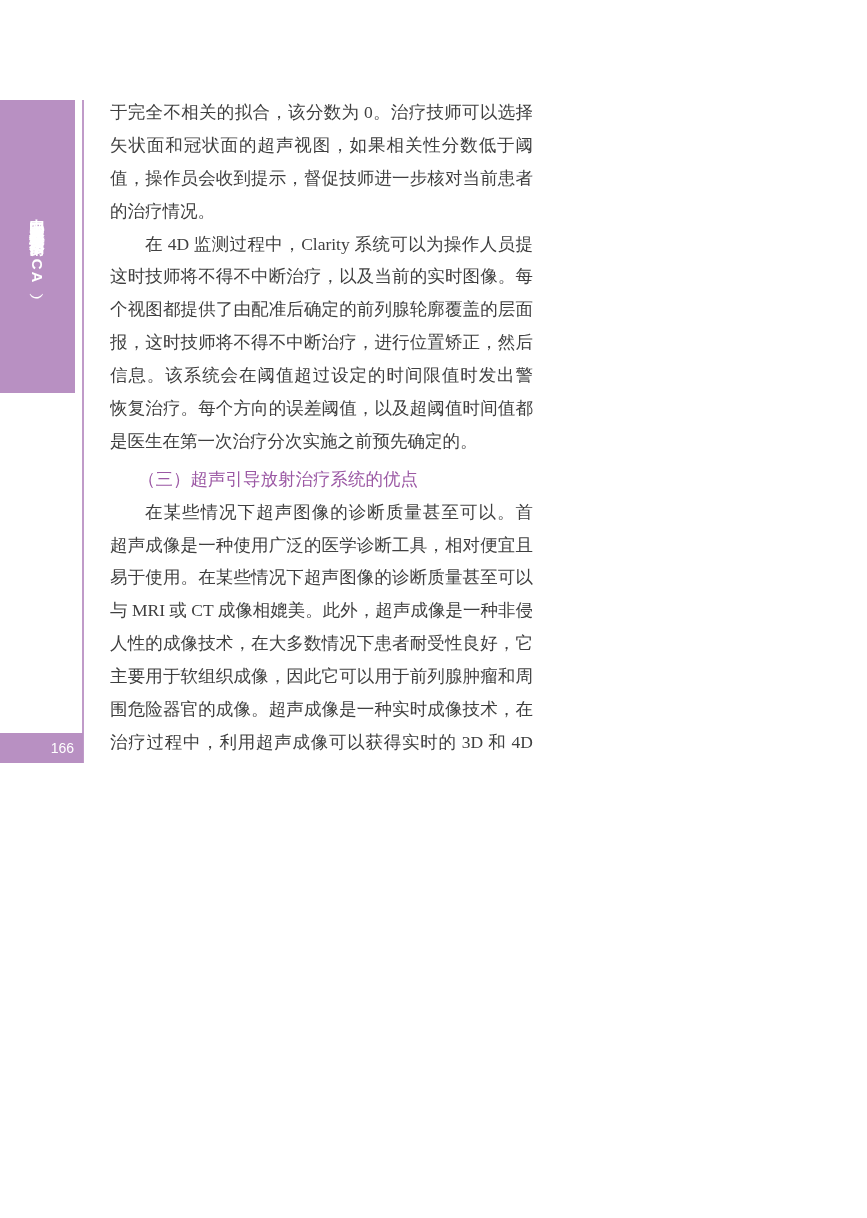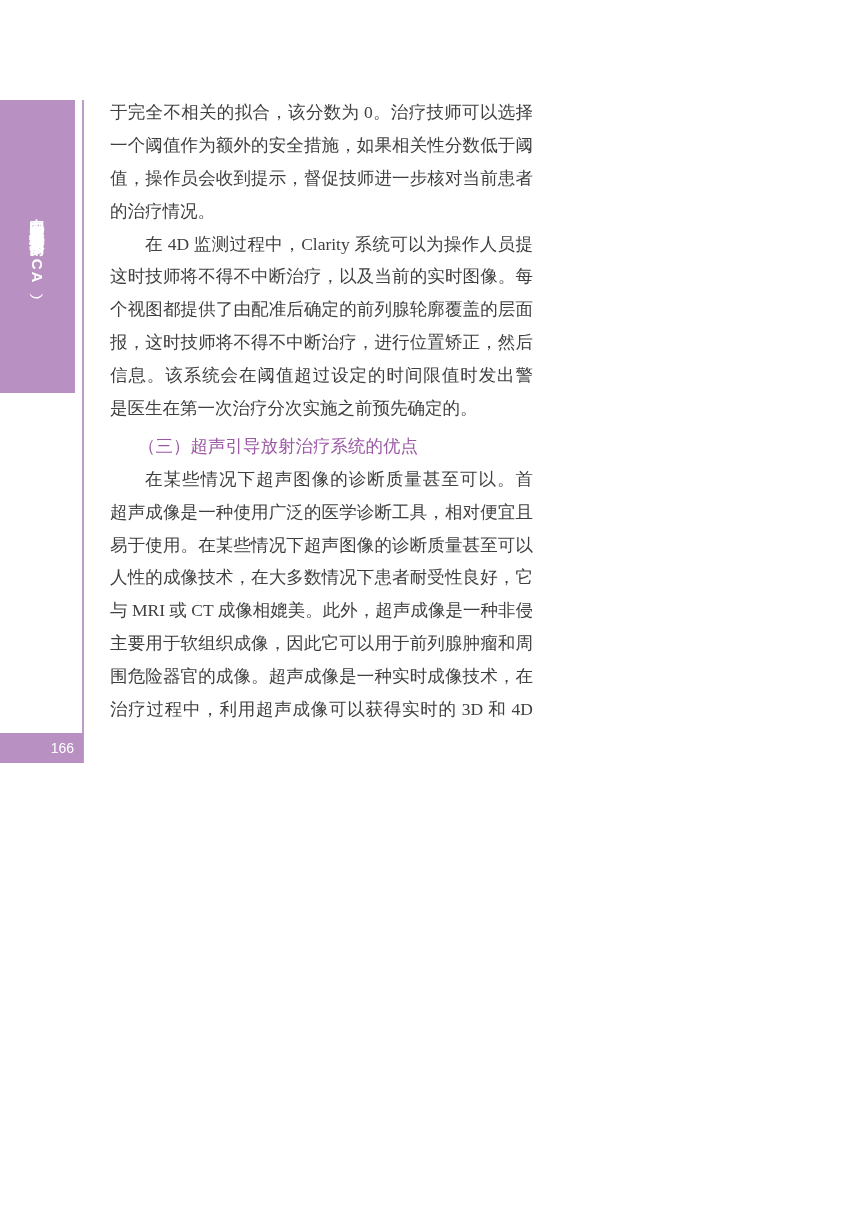--- a/index.html
+++ b/index.html
@@ -92,33 +92,34 @@
   </div>
 
   <div class="vertical-rule"></div>
 
   <div class="page-number-badge">
     <span>166</span>
   </div>
 
   <div class="content" id="content">
       <div class="line">于完全不相关的拟合，该分数为 0。治疗技师可以选择</div>
-      <div class="line">一个阈值作为额外的安全措施，如果相关性分数低于阈</div>
+      <div class="line">矢状面和冠状面的超声视图，如果相关性分数低于阈</div>
       <div class="line">值，操作员会收到提示，督促技师进一步核对当前患者</div>
       <div class="line no-just">的治疗情况。</div>
       <div class="line indent">在 4D 监测过程中，Clarity 系统可以为操作人员提供</div>
       <div class="line">这时技师将不得不中断治疗，以及当前的实时图像。每</div>
       <div class="line">个视图都提供了由配准后确定的前列腺轮廓覆盖的层面</div>
       <div class="line">报，这时技师将不得不中断治疗，进行位置矫正，然后</div>
       <div class="line">信息。该系统会在阈值超过设定的时间限值时发出警</div>
+      <div class="line">恢复治疗。每个方向的误差阈值，以及超阈值时间值都</div>
       <div class="line no-just">是医生在第一次治疗分次实施之前预先确定的。</div>
       <div class="line heading">（三）超声引导放射治疗系统的优点</div>
       <div class="line indent">在某些情况下超声图像的诊断质量甚至可以。首先，</div>
       <div class="line">超声成像是一种使用广泛的医学诊断工具，相对便宜且</div>
       <div class="line">易于使用。在某些情况下超声图像的诊断质量甚至可以</div>
+      <div class="line">与 MRI 或 CT 成像相媲美。此外，超声成像是一种非侵</div>
       <div class="line">人性的成像技术，在大多数情况下患者耐受性良好，它</div>
-      <div class="line">与 MRI 或 CT 成像相媲美。此外，超声成像是一种非侵</div>
       <div class="line">主要用于软组织成像，因此它可以用于前列腺肿瘤和周</div>
       <div class="line">围危险器官的成像。超声成像是一种实时成像技术，在</div>
       <div class="line">治疗过程中，利用超声成像可以获得实时的 3D 和 4D 图</div>
     </div>
 
 </div>
 
 </body></html>

